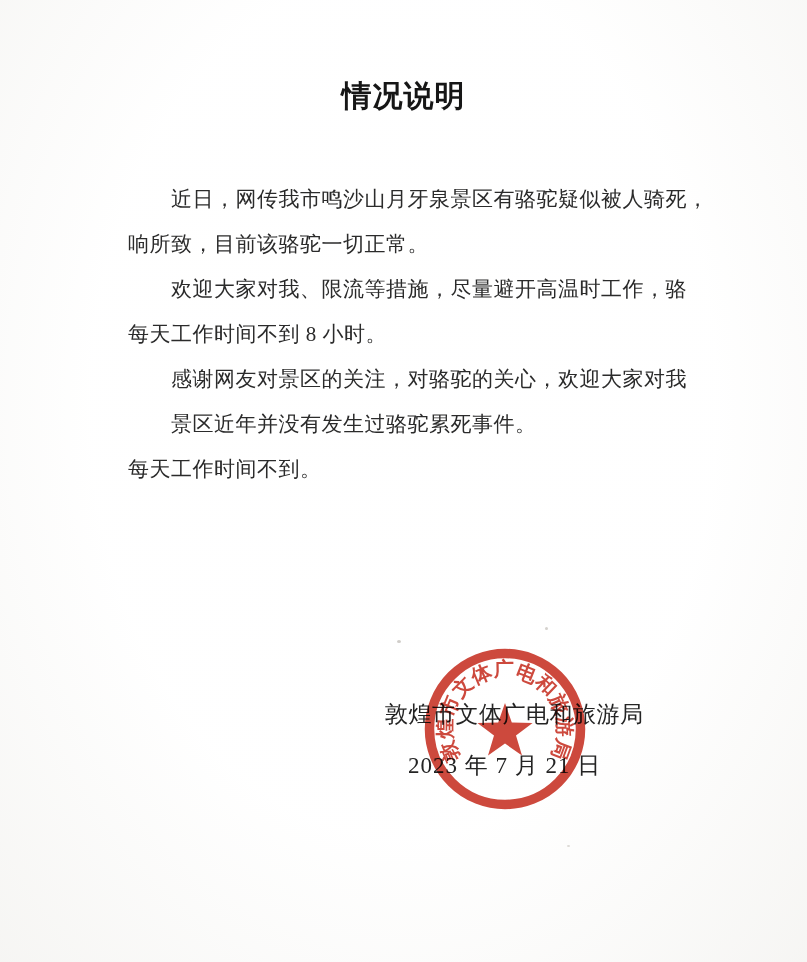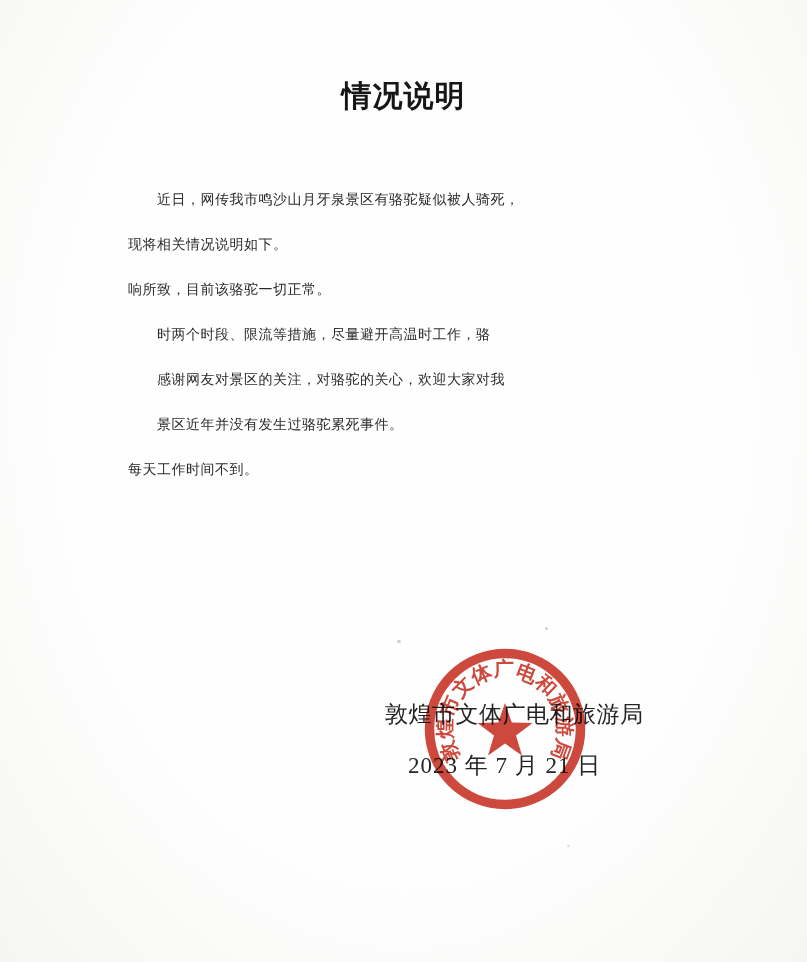--- a/index.html
+++ b/index.html
@@ -27,21 +27,21 @@
     color: #161616;
   }
   .body-block {
     position: absolute;
     left: 128px; top: 177px;
     width: 600px;
   }
   .line {
     height: 45px;
     line-height: 45px;
-    font-size: 14px;
+    font-size: 21px;
     white-space: pre;
     letter-spacing: 0.5px;
     color: #2b2b2b;
   }
   .signature {
     position: absolute;
     left: 385px; top: 700px;
     font-size: 23px;
     line-height: 30px;
     letter-spacing: 0.5px;
@@ -82,23 +82,23 @@
 </style>
 </head>
 <body>
 
 <div class="page">
 
   <h1 class="title">情况说明</h1>
 
   <div class="body-block">
     <div class="line">　　近日，网传我市鸣沙山月牙泉景区有骆驼疑似被人骑死，</div>
-    <div class="line">现将相关情况说明如下。</div>
     <div class="line">响所致，目前该骆驼一切正常。</div>
-    <div class="line">　　时两个时段、限流等措施，尽量避开高温时工作，骆</div>
+    <div class="line">　　欢迎大家对我、限流等措施，尽量避开高温时工作，骆</div>
+    <div class="line">每天工作时间不到 8 小时。</div>
     <div class="line">　　感谢网友对景区的关注，对骆驼的关心，欢迎大家对我</div>
     <div class="line">　　景区近年并没有发生过骆驼累死事件。</div>
     <div class="line">每天工作时间不到。</div>
   </div>
 
   <div class="signature">敦煌市文体广电和旅游局</div>
   <div class="date">2023 年 7 月 21 日</div>
 
   <div class="seal">
     <svg viewBox="0 0 172 172" aria-hidden="true">

